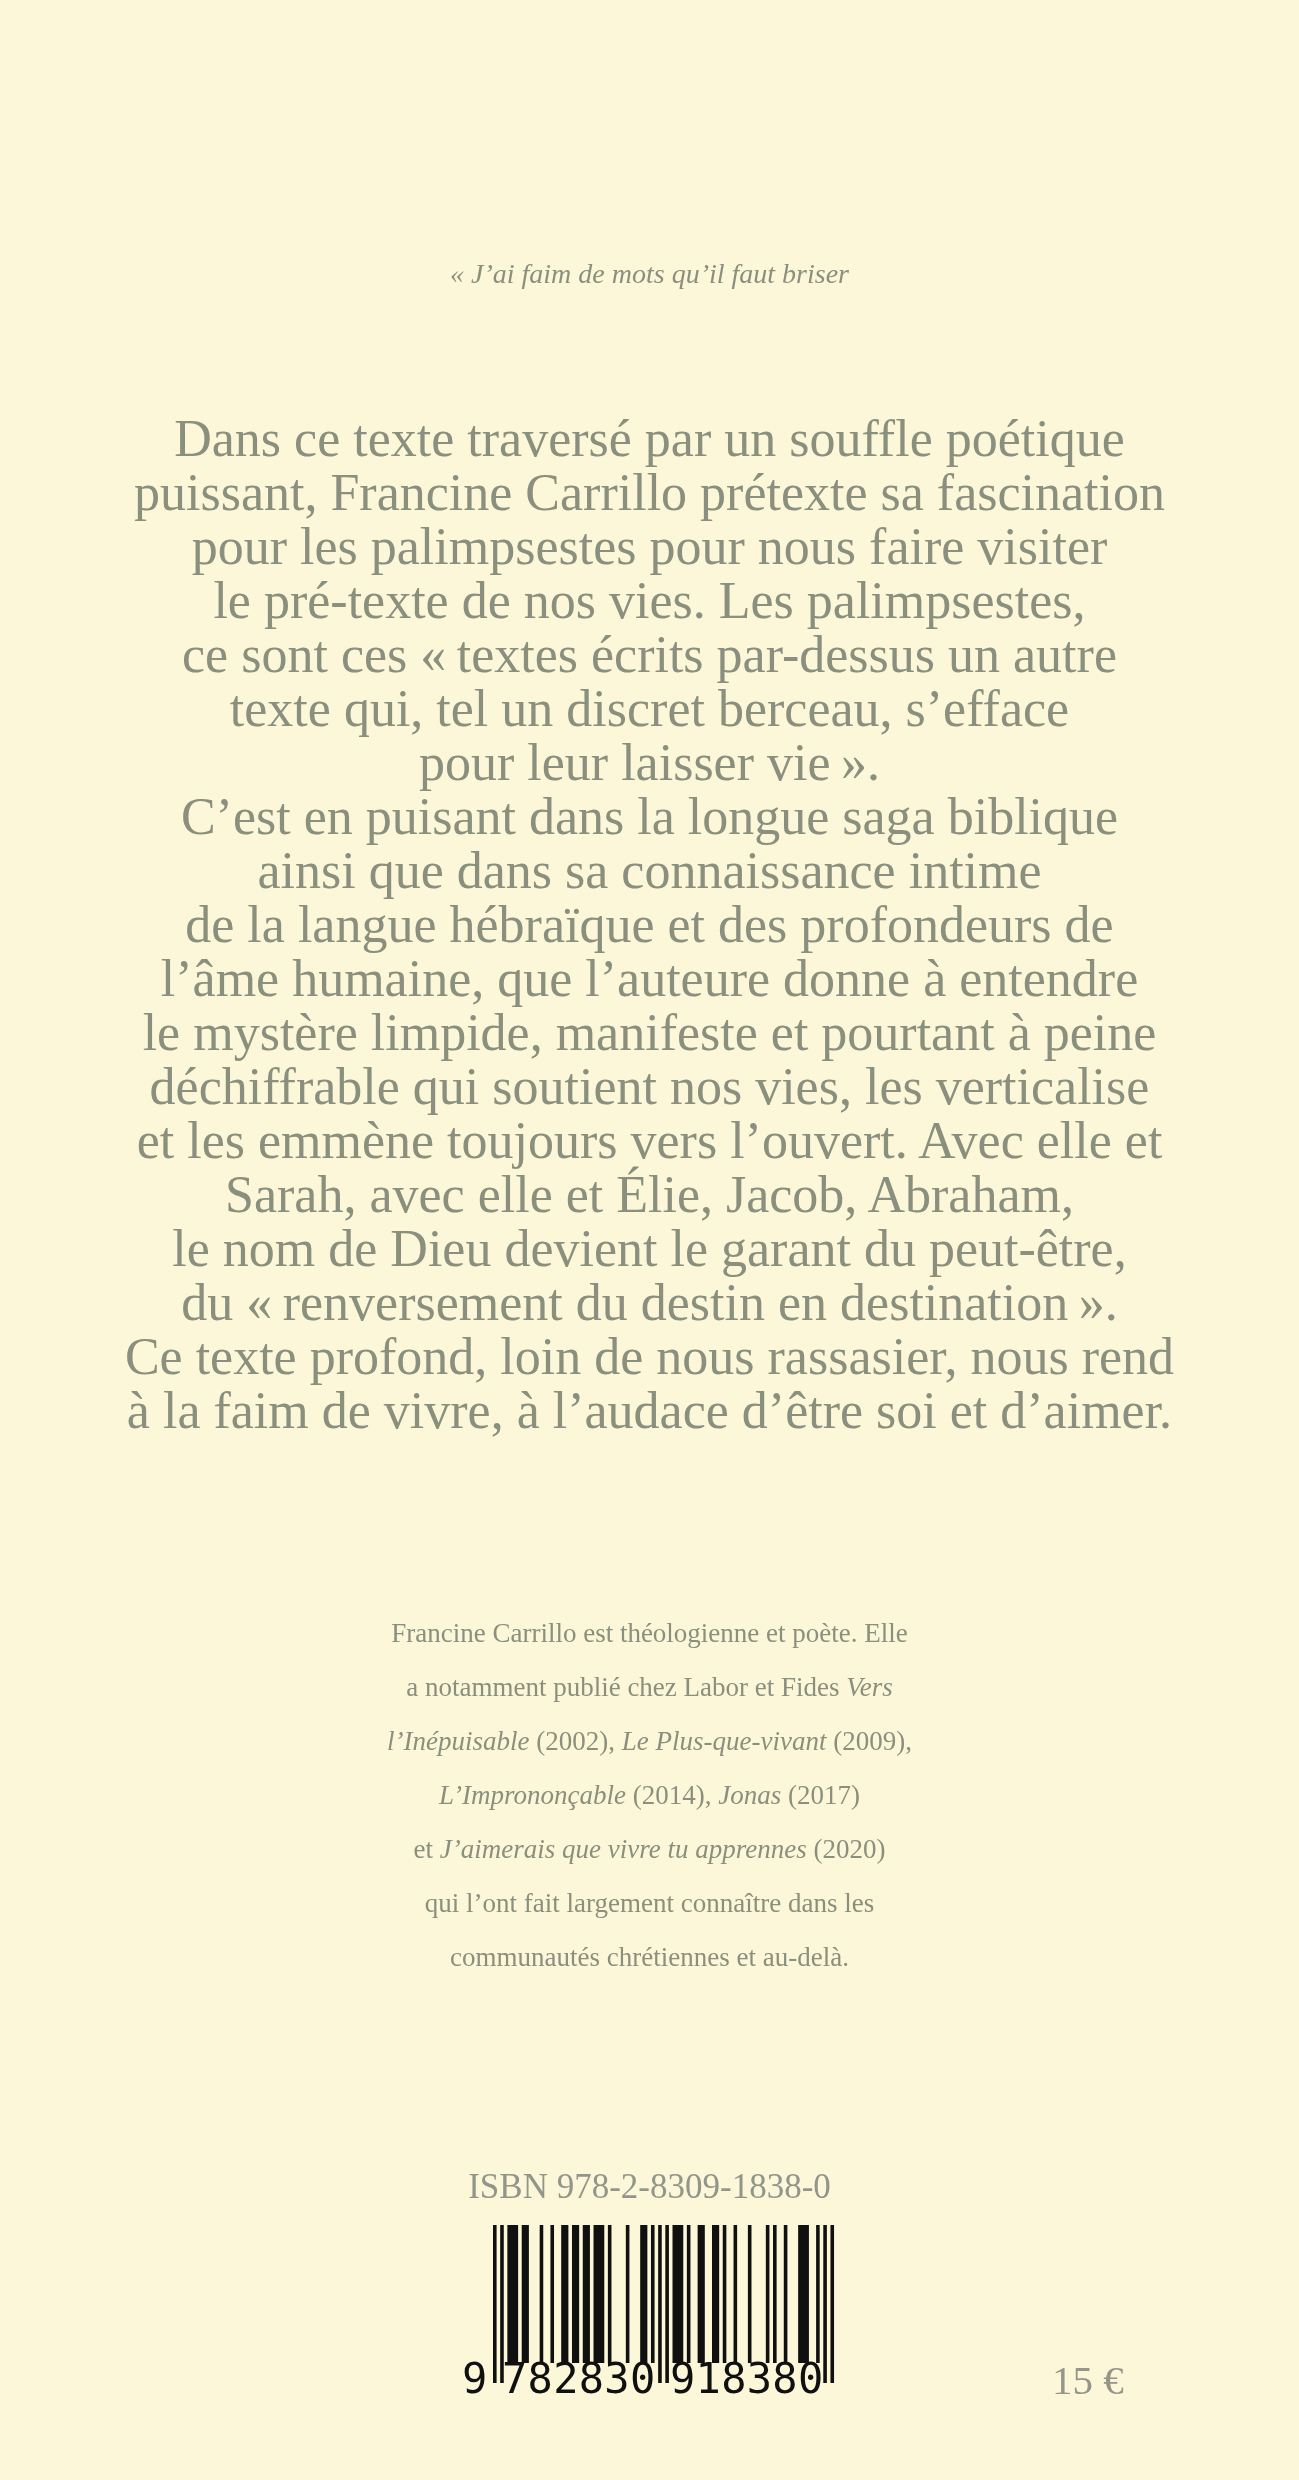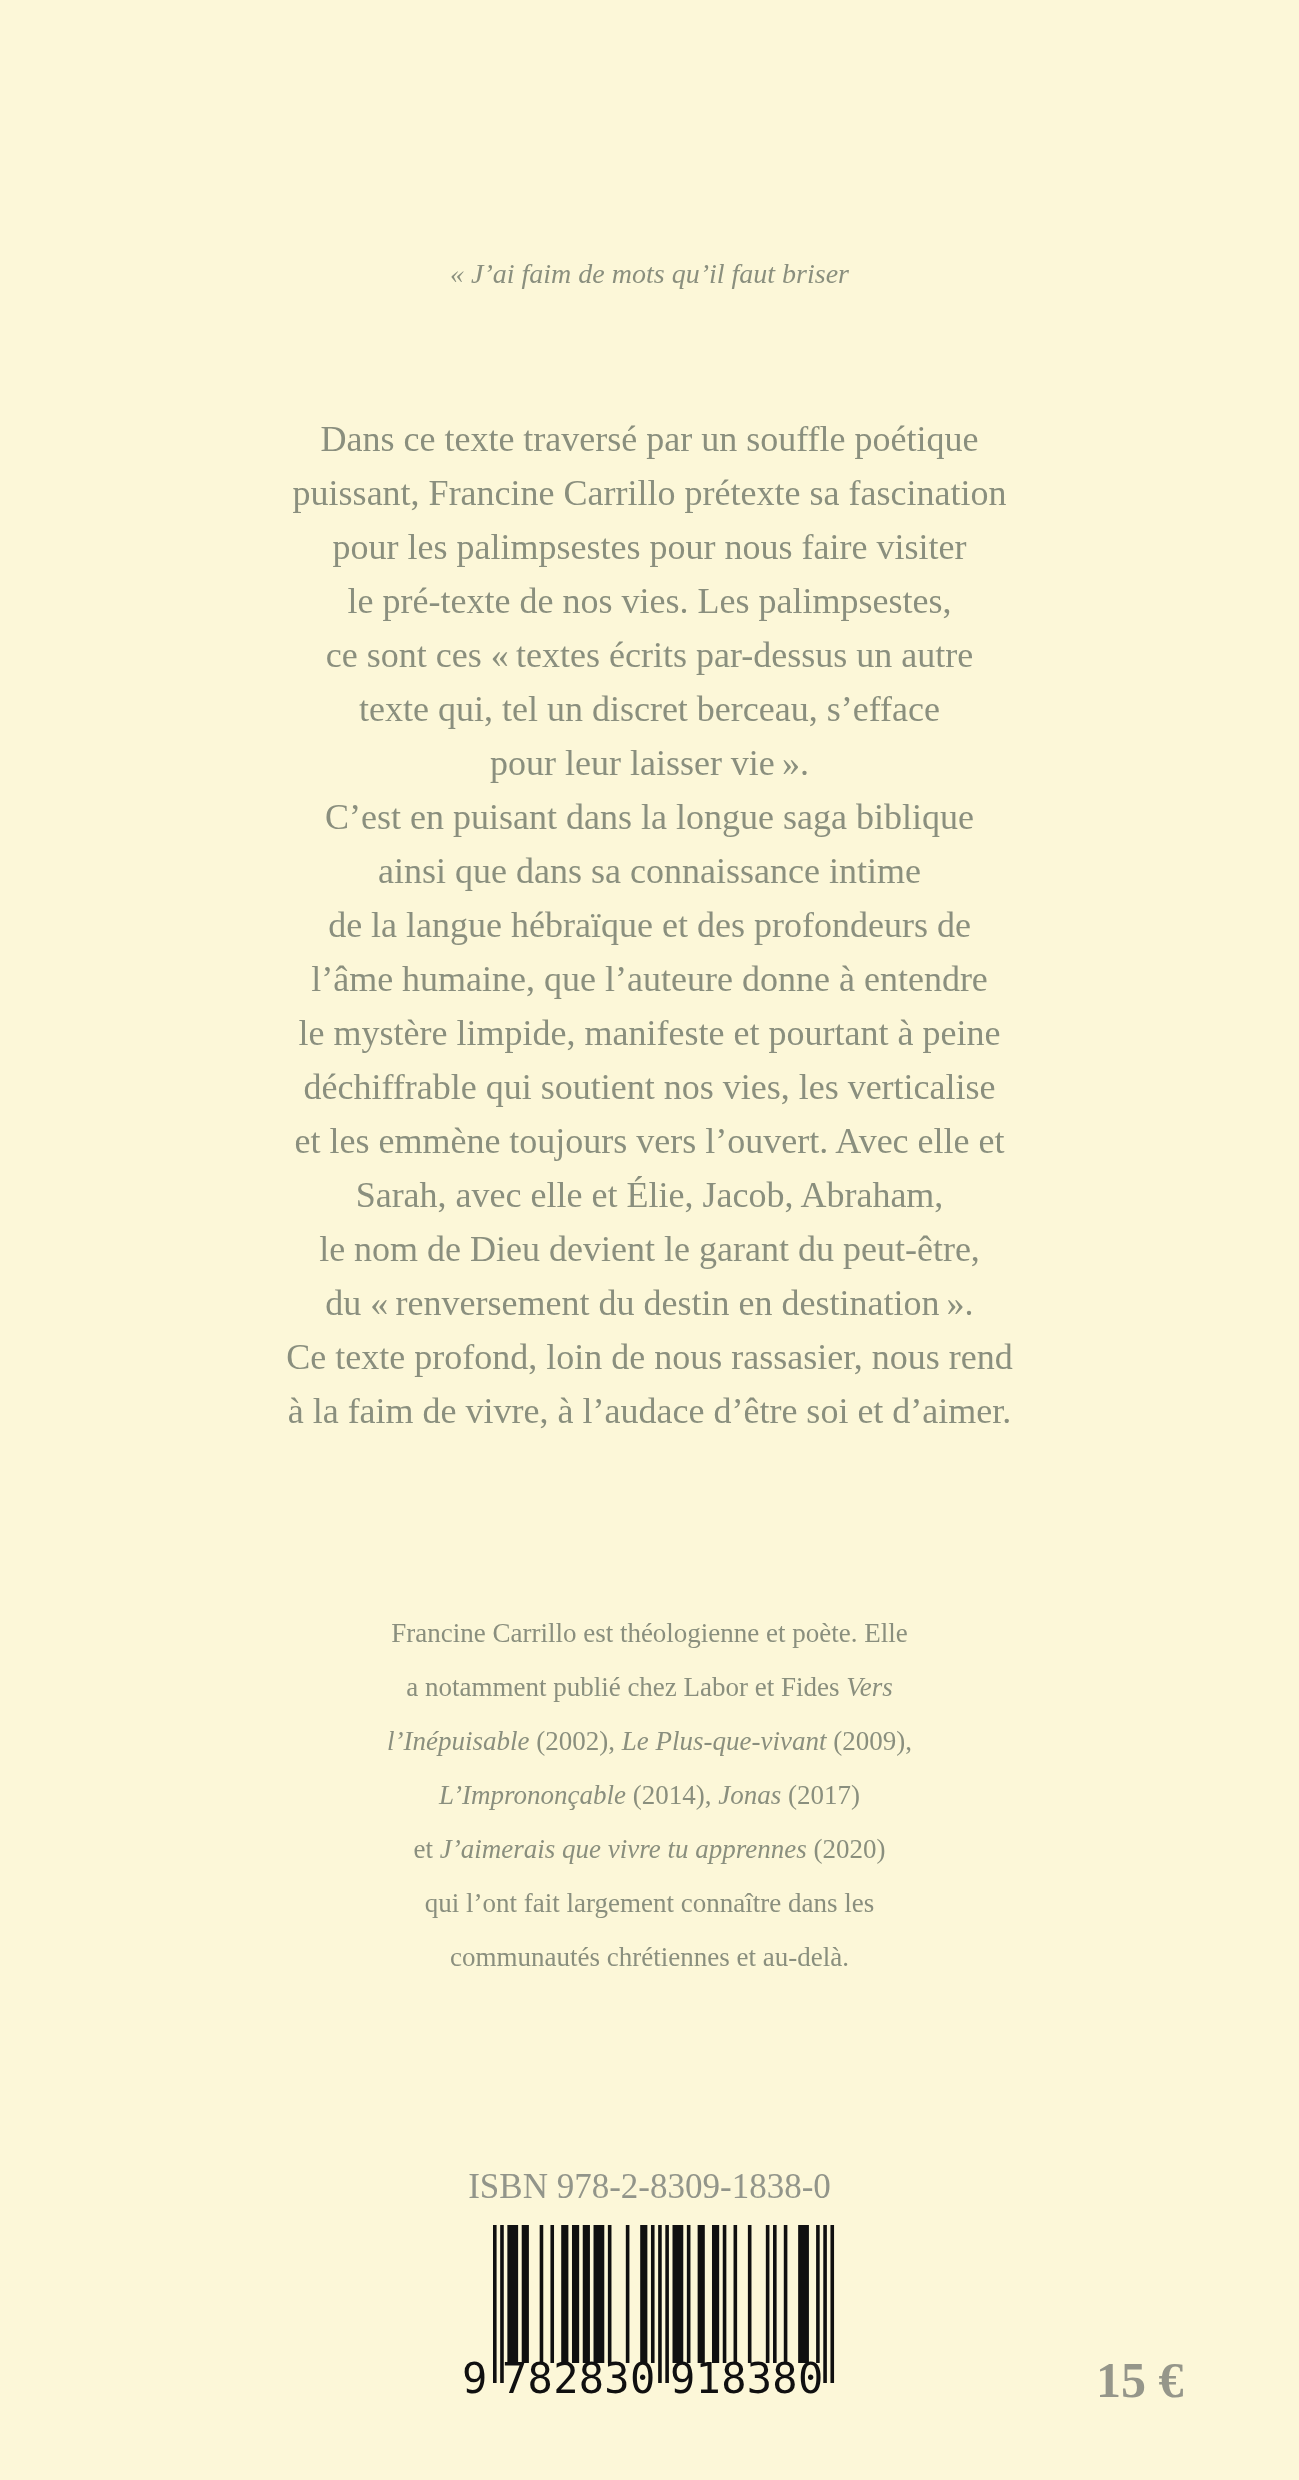--- a/index.html
+++ b/index.html
@@ -15,21 +15,21 @@
     position:absolute;left:8px;width:1283px;
     text-align:center;
   }
   .quote{
     top:246px;
     font-style:italic;
     font-size:28px;line-height:55px;
   }
   .desc{
     top:412px;
-    font-size:36px;line-height:54px;
+    font-size:52px;line-height:54px;
   }
   .bio{
     top:1606px;
     font-size:27px;line-height:54px;
   }
   .bio .it{font-style:italic;}
   .isbn{
     position:absolute;left:8px;width:1283px;top:2167px;
     text-align:center;
     font-size:35px;line-height:40px;
@@ -43,24 +43,23 @@
     font-family:"DejaVu Sans Mono", monospace;
     font-size:42px;line-height:42px;
     color:#101010;
     letter-spacing:0.3px;
   }
   .bc-d1{left:462px;}
   .bc-d2{left:502px;}
   .bc-d3{left:670px;}
   .price{
     position:absolute;left:1052px;top:2360px;
-    font-weight:bold;
-    font-size:50px;line-height:41px;
+    font-weight:normal;
+    font-size:41px;line-height:41px;
     color:#95968a;
-    margin-left:44px;
   }
 </style>
 </head>
 <body>
 
 <div class="page">
 
   <div class="textblock quote">
       <div>« J’ai faim de mots qu’il faut briser</div>
     </div>

